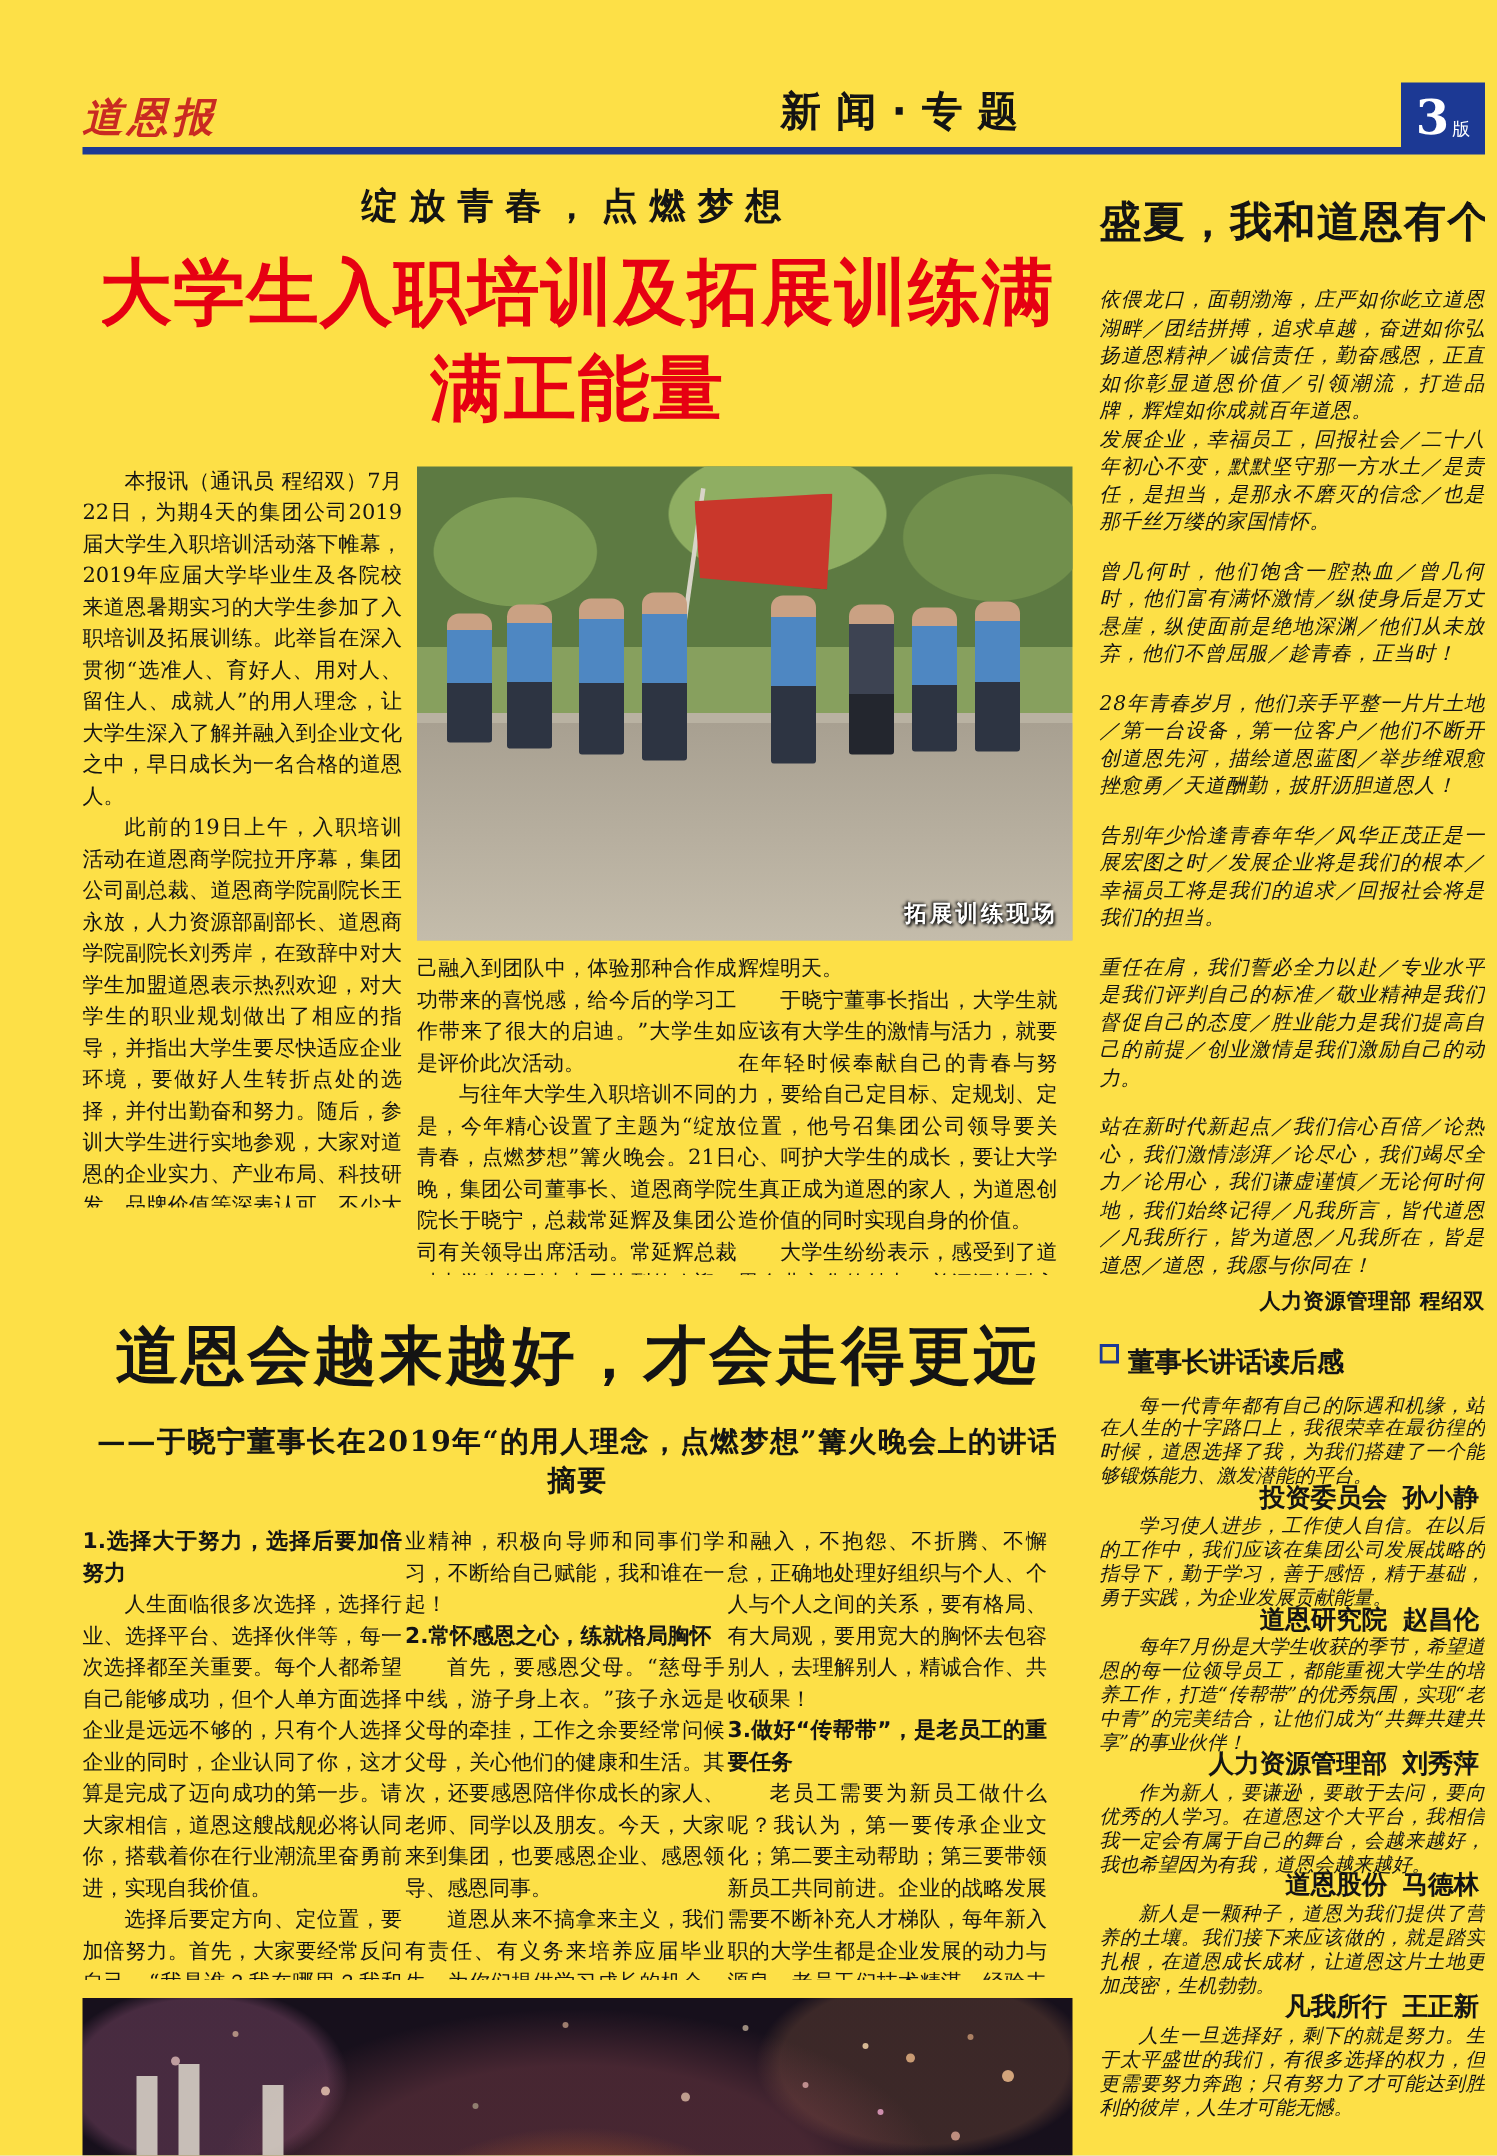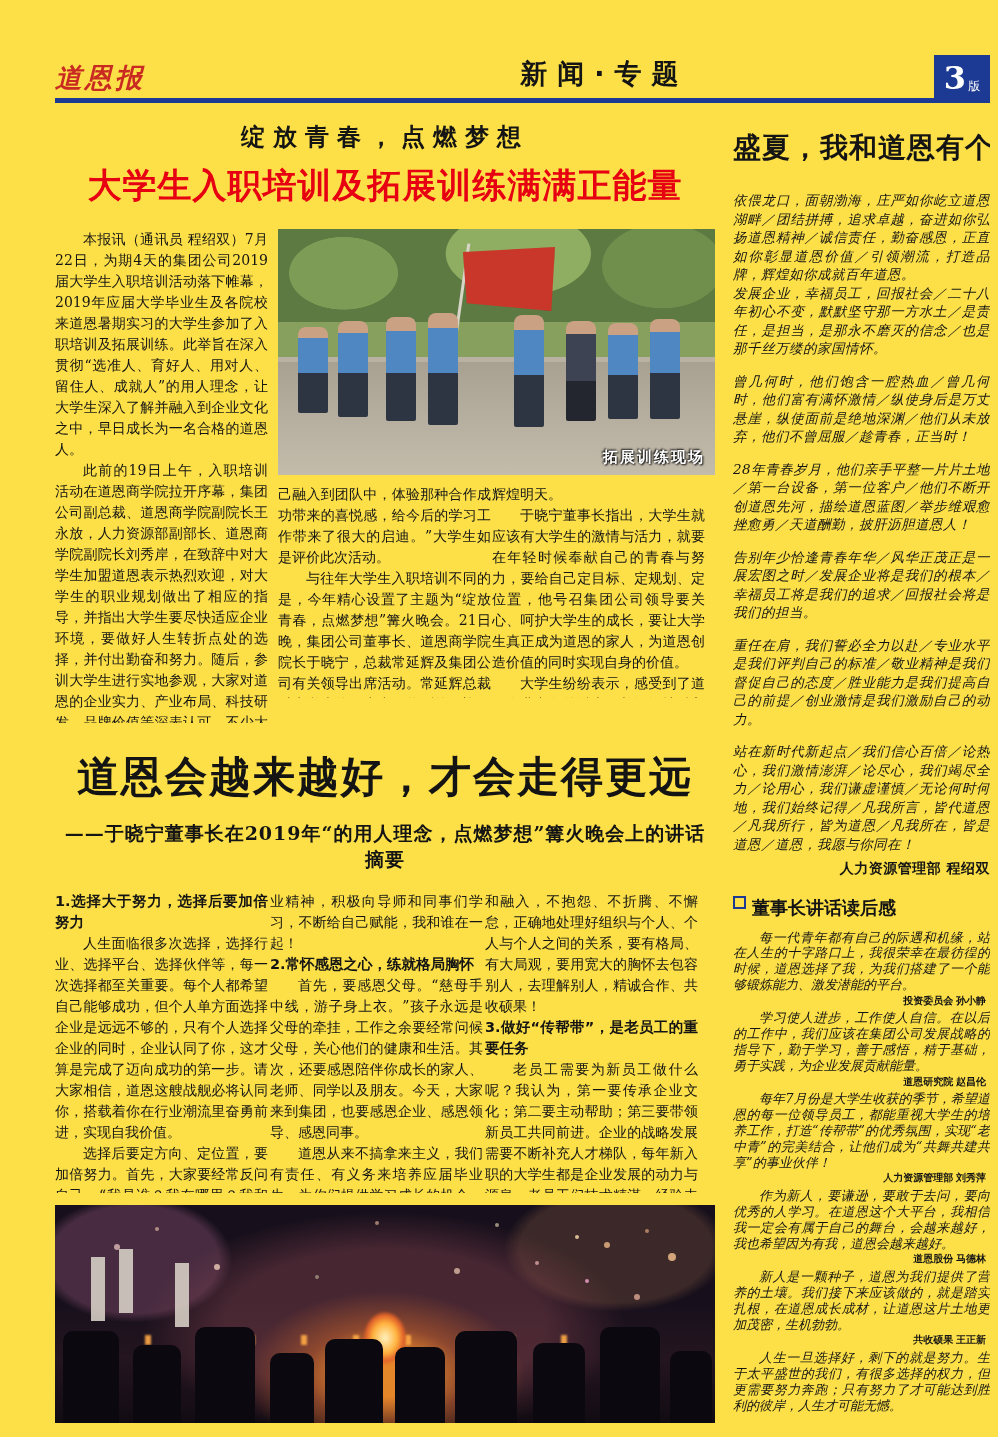--- a/index.html
+++ b/index.html
@@ -21,33 +21,33 @@
   .pagebox .ban { font-size:12px; align-self:flex-end; margin-bottom:6px; }
   .hdr-rule { height:5px; background:#1c3994; margin:2px 8px 0 55px; }
 
   
   .content { display:flex; gap:18px; padding:10px 8px 0 55px; }
   .main { width:660px; }
   .aside { width:257px; overflow:hidden; height:1300px; }
 
   
   .kicker { text-align:center; font-size:24px; letter-spacing:8px; font-weight:600; margin:8px 0 10px; }
-  .headline1 { text-align:center; color:#e60012; font-size:34px; font-weight:bold;
+  .headline1 { text-align:center; color:#e60012; font-size:48px; font-weight:bold;
     letter-spacing:1px; font-family:"DejaVu Sans","Liberation Sans",sans-serif; margin-bottom:20px; }
   .a1-body { display:flex; gap:10px; }
   .col { width:213px; font-size:14px; line-height:21px; text-align:justify; overflow:hidden; }
   .col p { text-indent:2em; }
   .col p.no-ind { text-indent:0; }
   .a1-c1 { height:494px; }
   .a1-right { width:437px; }
   .a1-lower { display:flex; gap:1px; margin-top:9px; }
   .a1-lower .col { height:214px; }
 
   
-  .photo1 { position:relative; width:437px; height:246px; overflow:hidden;
+  .photo1 { position:relative; width:437px; height:316px; overflow:hidden;
     background:
       radial-gradient(90px 60px at 15% 18%, #7d9c55 0 60%, transparent 61%),
       radial-gradient(120px 70px at 55% 10%, #8fae62 0 60%, transparent 61%),
       radial-gradient(100px 70px at 88% 15%, #718f4c 0 60%, transparent 61%),
       linear-gradient(to bottom, #5d7a42 0 38%, #87a05e 38% 52%, #b9b2a2 52% 100%); }
   .photo1 .path { position:absolute; left:0; bottom:0; width:100%; height:46%;
     background:linear-gradient(to bottom,#a8a091,#c4bcab); }
   .flag { position:absolute; left:185px; top:18px; width:92px; height:64px; background:#c9372b;
     clip-path:polygon(0 8%, 100% 0, 96% 100%, 4% 88%); box-shadow:0 2px 4px rgba(0,0,0,.3); }
   .flagpole { position:absolute; left:181px; top:14px; width:3px; height:120px; background:#d8d4c8; transform:rotate(8deg); }
@@ -101,22 +101,22 @@
   .poem { font-style:italic; font-size:13.5px; line-height:18.5px; text-align:justify; letter-spacing:.5px; }
   .poem p { margin-bottom:0; }
   .poem p.gap { margin-top:14px; }
   .poem-sig { text-align:right; font-style:normal; font-weight:bold; font-size:14px; margin-top:6px;
     font-family:"DejaVu Sans","Liberation Sans",sans-serif; }
   .refl-h { display:flex; align-items:flex-start; gap:6px; font-size:18px; font-weight:bold; margin:18px 0 10px;
     font-family:"DejaVu Sans","Liberation Sans",sans-serif; }
   .sq { width:13px; height:13px; border:2px solid #1c3994; display:inline-block; }
   .refl { font-style:italic; font-size:13px; line-height:15.8px; text-align:justify; }
   .refl p.t { text-indent:2em; }
-  .refl p.a { text-align:right; font-style:normal; font-weight:bold; font-size:10px; padding-right:4px;
-    font-family:Liberation Sans, sans-serif; margin-bottom:2px; }
+  .refl p.a { text-align:right; font-style:normal; font-weight:bold; font-size:17px; padding-right:4px;
+    font-family:Liberation Mono, monospace; margin-bottom:2px; }
 </style>
 </head>
 <body>
 
 <div class="page">
 
   <header class="hdr">
     <div class="masthead">道恩报</div>
     <div class="section-title">新闻·专题</div>
     <div class="pagebox">
@@ -241,20 +241,20 @@
       <div class="refl">
         <p class="t">每一代青年都有自己的际遇和机缘，站在人生的十字路口上，我很荣幸在最彷徨的时候，道恩选择了我，为我们搭建了一个能够锻炼能力、激发潜能的平台。</p>
         <p class="a">投资委员会 孙小静</p>
         <p class="t">学习使人进步，工作使人自信。在以后的工作中，我们应该在集团公司发展战略的指导下，勤于学习，善于感悟，精于基础，勇于实践，为企业发展贡献能量。</p>
         <p class="a">道恩研究院 赵昌伦</p>
         <p class="t">每年7月份是大学生收获的季节，希望道恩的每一位领导员工，都能重视大学生的培养工作，打造“传帮带”的优秀氛围，实现“老中青”的完美结合，让他们成为“共舞共建共享”的事业伙伴！</p>
         <p class="a">人力资源管理部 刘秀萍</p>
         <p class="t">作为新人，要谦逊，要敢于去问，要向优秀的人学习。在道恩这个大平台，我相信我一定会有属于自己的舞台，会越来越好，我也希望因为有我，道恩会越来越好。</p>
         <p class="a">道恩股份 马德林</p>
         <p class="t">新人是一颗种子，道恩为我们提供了营养的土壤。我们接下来应该做的，就是踏实扎根，在道恩成长成材，让道恩这片土地更加茂密，生机勃勃。</p>
-        <p class="a">共收硕果 王正新</p>
+        <p class="a">凡我所行 王正新</p>
         <p class="t">人生一旦选择好，剩下的就是努力。生于太平盛世的我们，有很多选择的权力，但更需要努力奔跑；只有努力了才可能达到胜利的彼岸，人生才可能无憾。</p>
 
       </div>
     </aside>
 
   </div>
 </div>
 
 </body></html>

